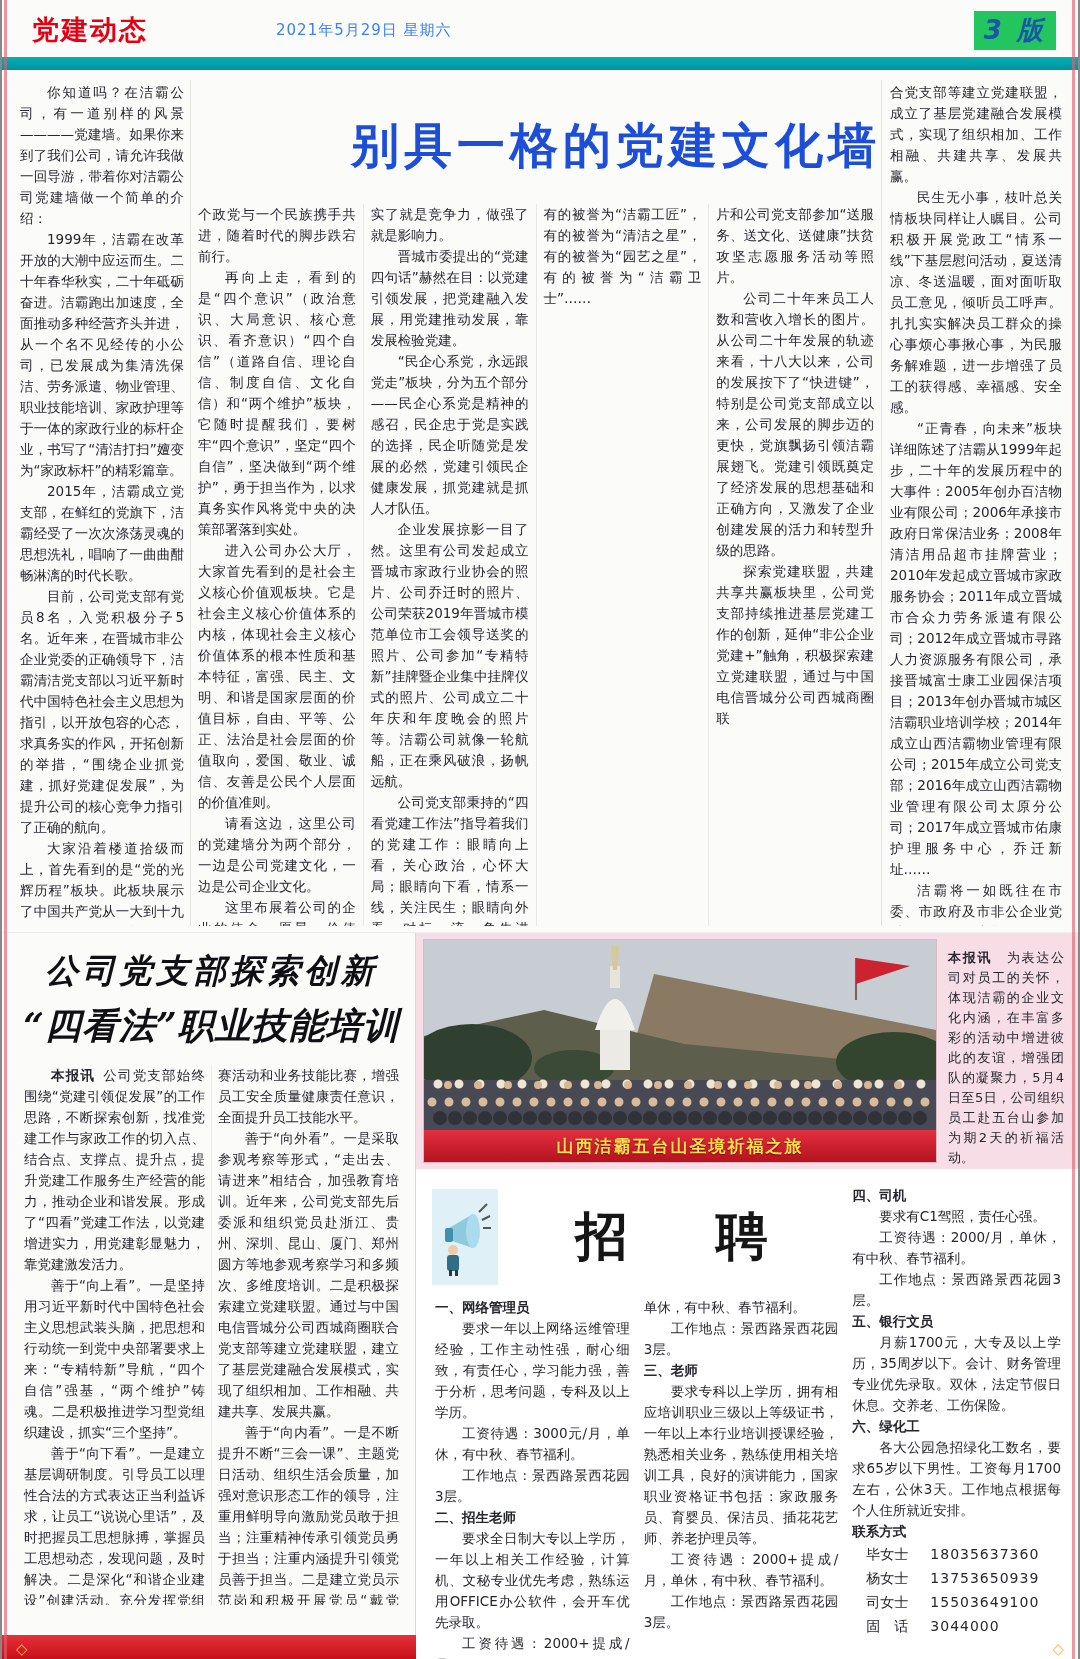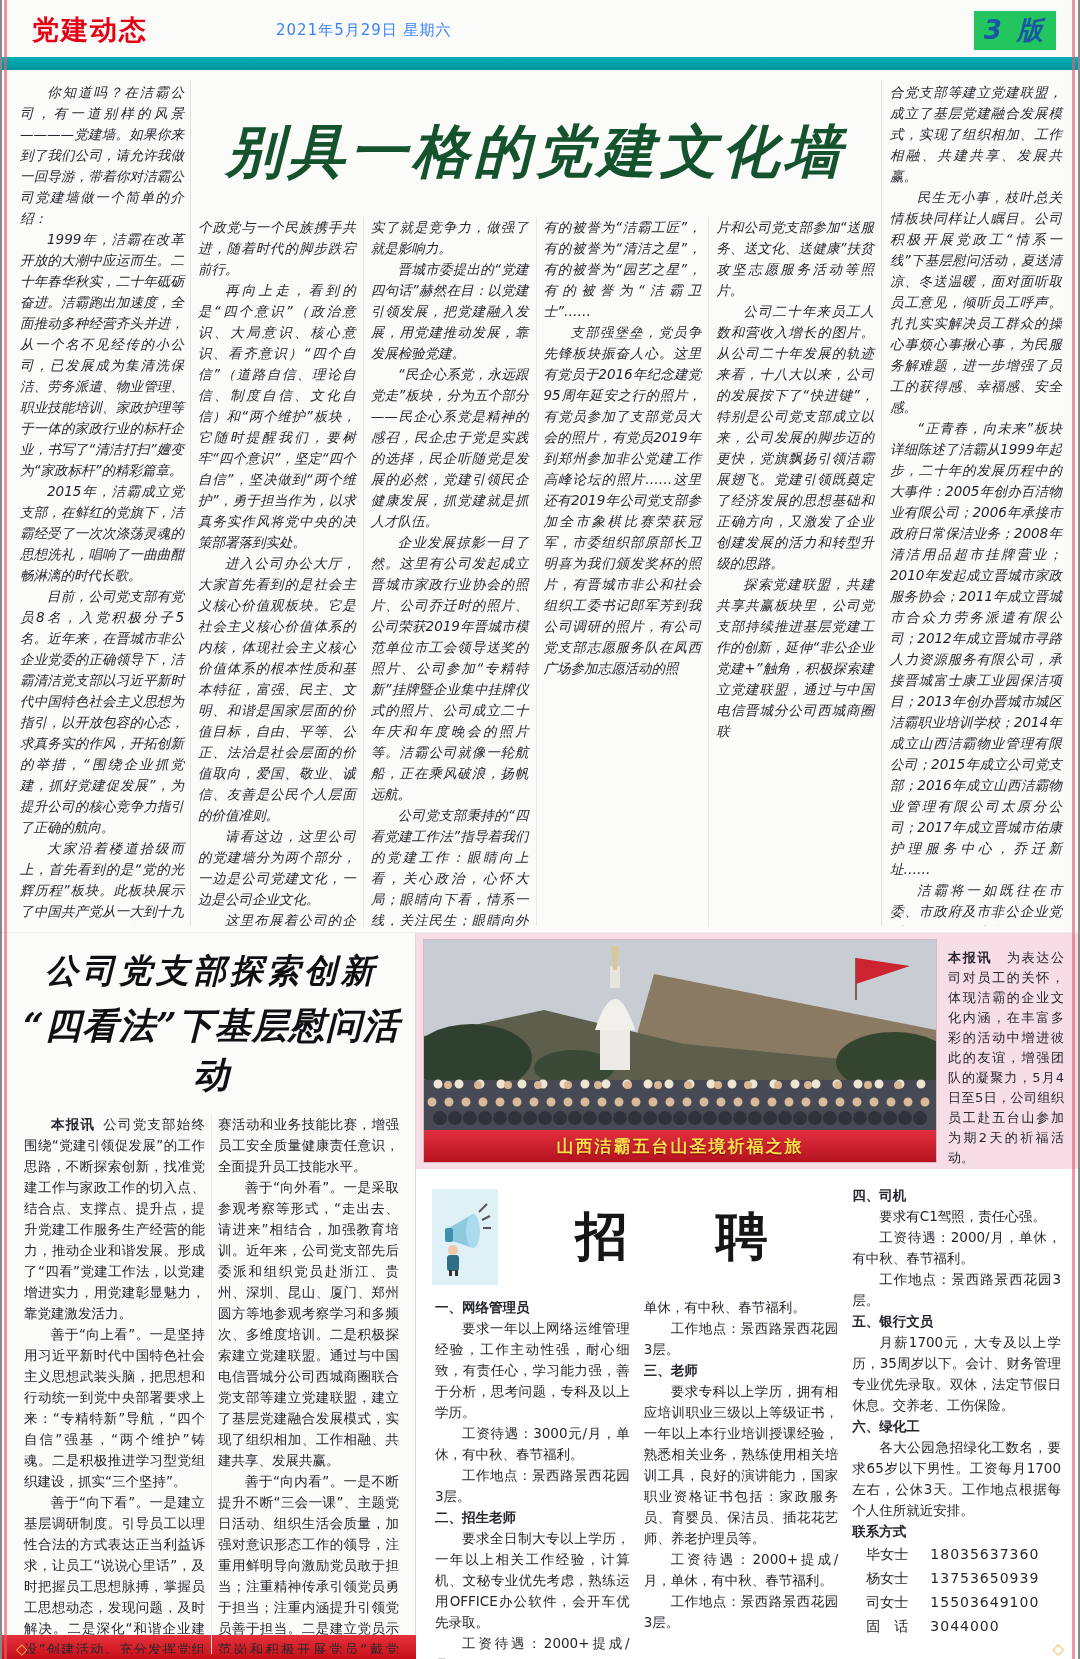--- a/index.html
+++ b/index.html
@@ -16,24 +16,24 @@
   .teal-bar { height:13px; background:linear-gradient(#03b0b4,#00939e); margin-top:3px; }
 
   
   .col p { font-size:13.5px; line-height:21px; text-align:justify; text-indent:2em; }
   .col p.cont { text-indent:0; }
   .col { overflow:hidden; }
   .byline { text-align:right; text-indent:0 !important; font-weight:bold; padding-right:4px; }
   .byline.script { font-family:"DejaVu Serif","Liberation Serif",serif; font-style:italic; font-weight:bold; }
 
   
-  .top-section { display:flex; height:862px; padding:10px 14px 6px 16px;font-style:italic; }
+  .top-section { display:flex; height:862px; padding:10px 14px 6px 16px; }
   .t-col1 { width:172px; padding:2px 6px 0 2px; }
   .t-center { flex:1; display:flex; flex-direction:column; border-left:1px solid #e3e3e0; border-right:1px solid #e3e3e0; }
-  .headline { text-align:center; font-size:57px; font-weight:900; letter-spacing:5px; color:#14532d; padding:34px 0 26px 0; font-family:"DejaVu Sans","Liberation Sans",sans-serif; }
+  .headline { text-align:right; font-size:48px; font-weight:900; letter-spacing:5px; color:#1d4ed8; padding:34px 0 26px 0; font-family:"DejaVu Sans","Liberation Sans",sans-serif; }
   .cols4 { flex:1; display:flex; overflow:hidden; }
   .cols4 .col { flex:1; padding:0 7px; }
   .cols4 .col + .col { border-left:1px solid #e8e8e5; }
   .t-col6 { width:182px; padding:2px 2px 0 8px; }
 
   
   .bottom-wrap { display:flex; height:703px; border-top:1px solid #eee; }
 
   
   .article2 { width:414px; padding:8px 10px 0 16px; border-right:1px solid #e3d6da; }
@@ -112,21 +112,20 @@
         <div class="col">
           <p class="cont">实了就是竞争力，做强了就是影响力。</p>
           <p>晋城市委提出的“党建四句话”赫然在目：以党建引领发展，把党建融入发展，用党建推动发展，靠发展检验党建。</p>
           <p>“民企心系党，永远跟党走”板块，分为五个部分——民企心系党是精神的感召，民企忠于党是实践的选择，民企听随党是发展的必然，党建引领民企健康发展，抓党建就是抓人才队伍。</p>
           <p>企业发展掠影一目了然。这里有公司发起成立晋城市家政行业协会的照片、公司乔迁时的照片、公司荣获2019年晋城市模范单位市工会领导送奖的照片、公司参加“专精特新”挂牌暨企业集中挂牌仪式的照片、公司成立二十年庆和年度晚会的照片等。洁霸公司就像一轮航船，正在乘风破浪，扬帆远航。</p>
           <p>公司党支部秉持的“四看党建工作法”指导着我们的党建工作：眼睛向上看，关心政治，心怀大局；眼睛向下看，情系一线，关注民生；眼睛向外看，对标一流，争先进位；眼睛向内看，提升素质，树立形象。这是我们党建工作的创新之处。</p>
 
         </div>
         <div class="col">
           <p class="cont">有的被誉为“洁霸工匠”，有的被誉为“清洁之星”，有的被誉为“园艺之星”，有的被誉为“洁霸卫士”……</p>
-          <p>支部强堡垒，党员争先锋板块振奋人心。这里有党员于2016年纪念建党95周年延安之行的照片，有党员参加了支部党员大会的照片，有党员2019年到郑州参加非公党建工作高峰论坛的照片……这里还有2019年公司党支部参加全市象棋比赛荣获冠军，市委组织部原部长卫明喜为我们颁发奖杯的照片，有晋城市非公和社会组织工委书记郎军芳到我公司调研的照片，有公司党支部志愿服务队在凤西广场参加志愿活动的照</p>
         </div>
         <div class="col">
           <p class="cont">片和公司党支部参加“送服务、送文化、送健康”扶贫攻坚志愿服务活动等照片。</p>
           <p>公司二十年来员工人数和营收入增长的图片。从公司二十年发展的轨迹来看，十八大以来，公司的发展按下了“快进键”，特别是公司党支部成立以来，公司发展的脚步迈的更快，党旗飘扬引领洁霸展翅飞。党建引领既奠定了经济发展的思想基础和正确方向，又激发了企业创建发展的活力和转型升级的思路。</p>
           <p>探索党建联盟，共建共享共赢板块里，公司党支部持续推进基层党建工作的创新，延伸“非公企业党建+”触角，积极探索建立党建联盟，通过与中国电信晋城分公司西城商圈联</p>
         </div>
       </div>
     </div>
 
     <div class="col t-col6">
@@ -136,21 +135,21 @@
       <p>洁霸将一如既往在市委、市政府及市非公企业党委的领导下，高举中国特色社会主义旗帜，不忘初心、牢记使命，发扬敢涉险滩，勇立潮头的精气神，撸起袖子加油干，鼓足干劲再出发，不断积聚新动能，永远焕发新生机，全面完成新任务，勇于创造新辉煌，与时俱进，勇抓机遇，以“更高、更快、更强”的创业精神，不断开创洁霸规模化发展新局面。</p>
 
     </div>
   </section>
 
   <section class="bottom-wrap">
 
     <div class="article2">
       <div class="a2-title">
         <div class="l1">公司党支部探索创新</div>
-        <div class="l2">“四看法”下基层慰问活动</div>
+        <div class="l2">“四看法”职业技能培训</div>
       </div>
       <div class="a2-cols">
         <div class="col">
           <p><b class="lead-label">本报讯</b><span>公司党支部始终围绕“党建引领促发展”的工作思路，不断探索创新，找准党建工作与家政工作的切入点、结合点、支撑点、提升点，提升党建工作服务生产经营的能力，推动企业和谐发展。形成了“四看”党建工作法，以党建增进实力，用党建彰显魅力，靠党建激发活力。</span></p>
           <p>善于“向上看”。一是坚持用习近平新时代中国特色社会主义思想武装头脑，把思想和行动统一到党中央部署要求上来：“专精特新”导航，“四个自信”强基，“两个维护”铸魂。二是积极推进学习型党组织建设，抓实“三个坚持”。</p>
           <p>善于“向下看”。一是建立基层调研制度。引导员工以理性合法的方式表达正当利益诉求，让员工“说说心里话”，及时把握员工思想脉搏，掌握员工思想动态，发现问题，及时解决。二是深化“和谐企业建设”创建活动。充分发挥党组织的桥梁纽带作用，成立了化调领导小组，建立了化解矛盾纠纷的长效机制，各部门齐抓共管，各负其职，协调配合，处理劳动纠纷10余起，共同构建和谐劳动关系。三是开展“安康杯”竞</p>
         </div>
         <div class="col">
           <p class="cont">赛活动和业务技能比赛，增强员工安全质量健康责任意识，全面提升员工技能水平。</p>
           <p>善于“向外看”。一是采取参观考察等形式，“走出去、请进来”相结合，加强教育培训。近年来，公司党支部先后委派和组织党员赴浙江、贵州、深圳、昆山、厦门、郑州圆方等地参观考察学习和多频次、多维度培训。二是积极探索建立党建联盟。通过与中国电信晋城分公司西城商圈联合党支部等建立党建联盟，建立了基层党建融合发展模式，实现了组织相加、工作相融、共建共享、发展共赢。</p>

